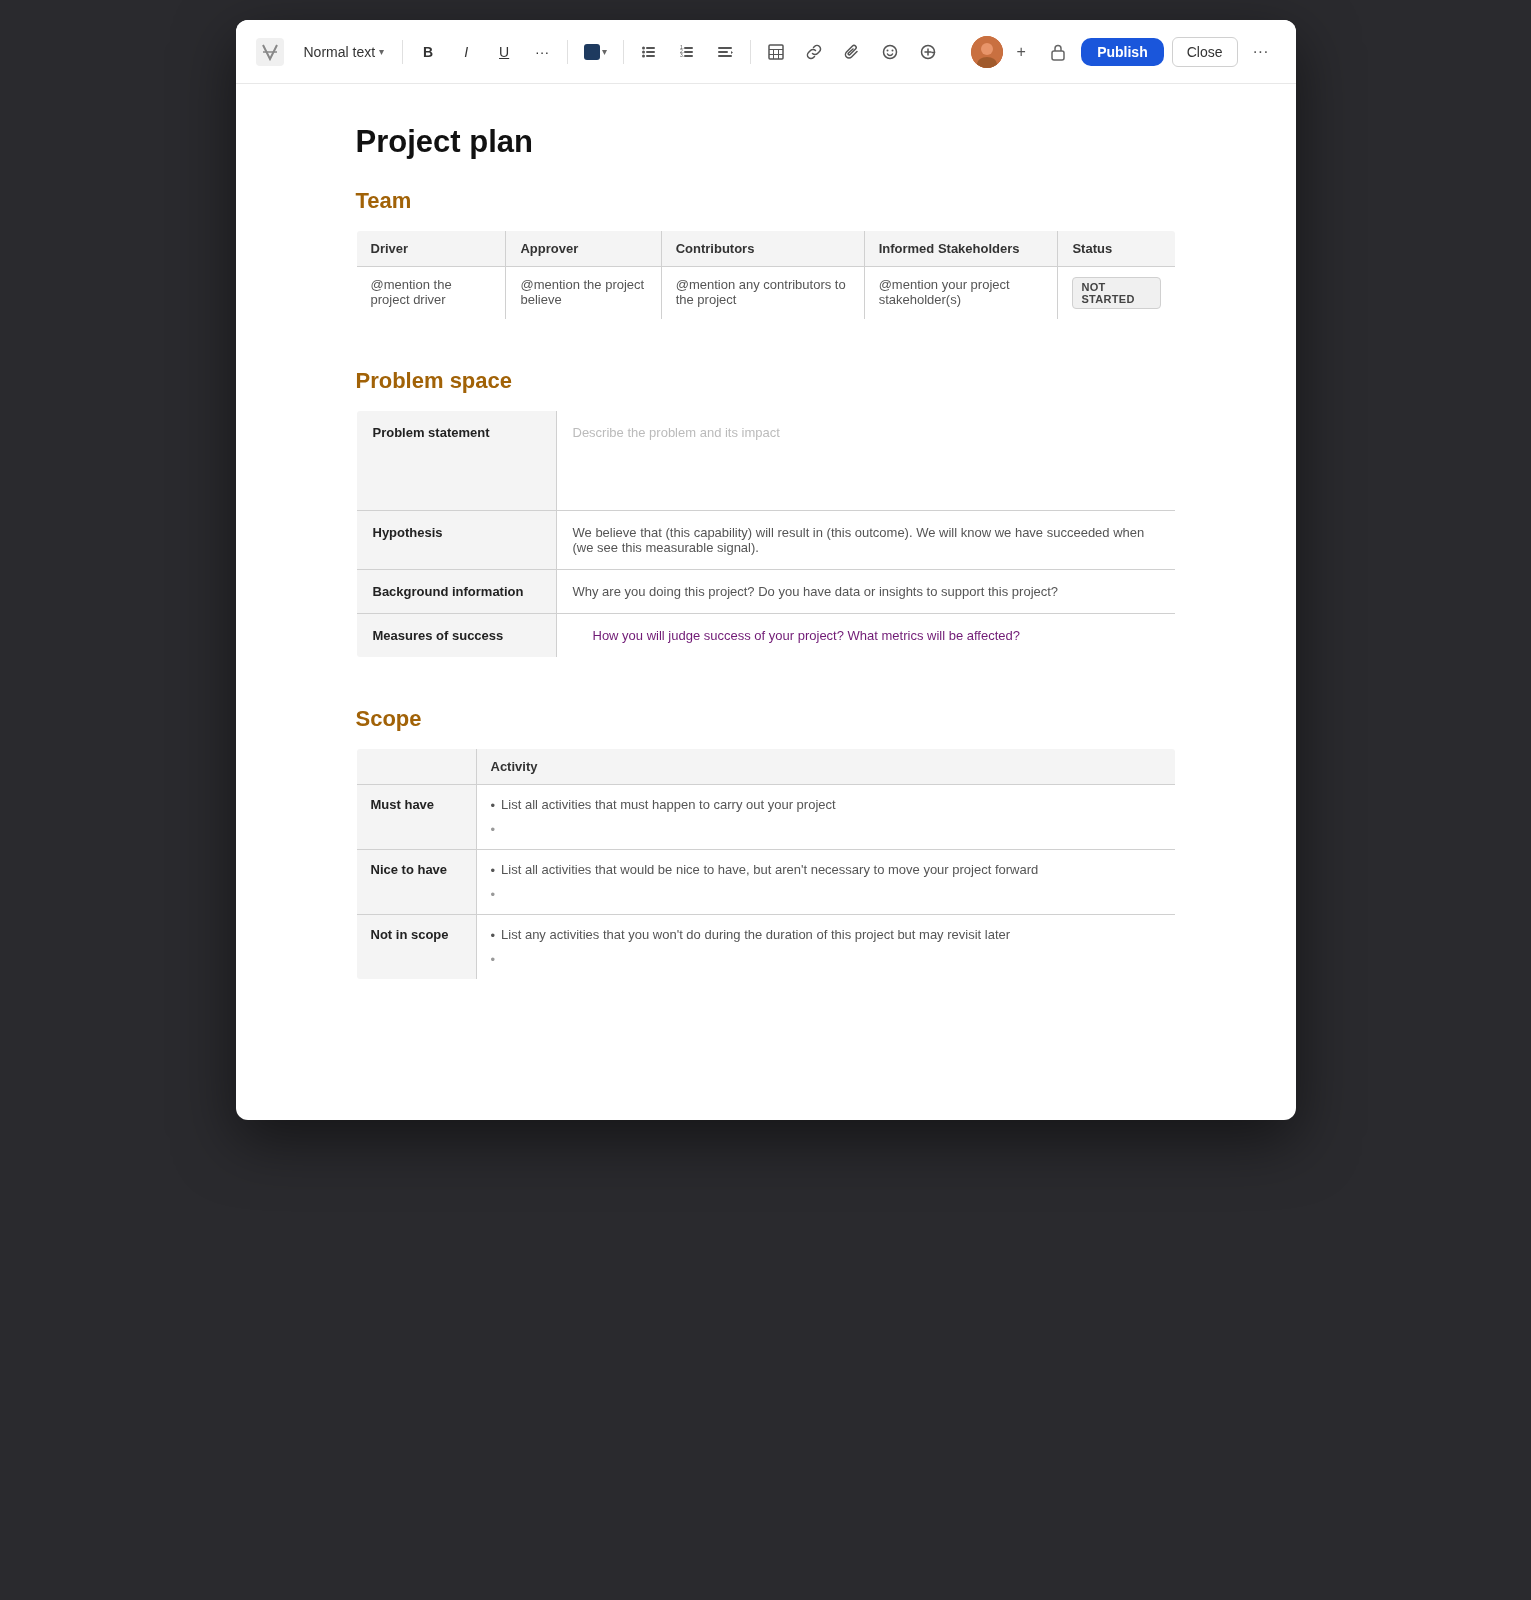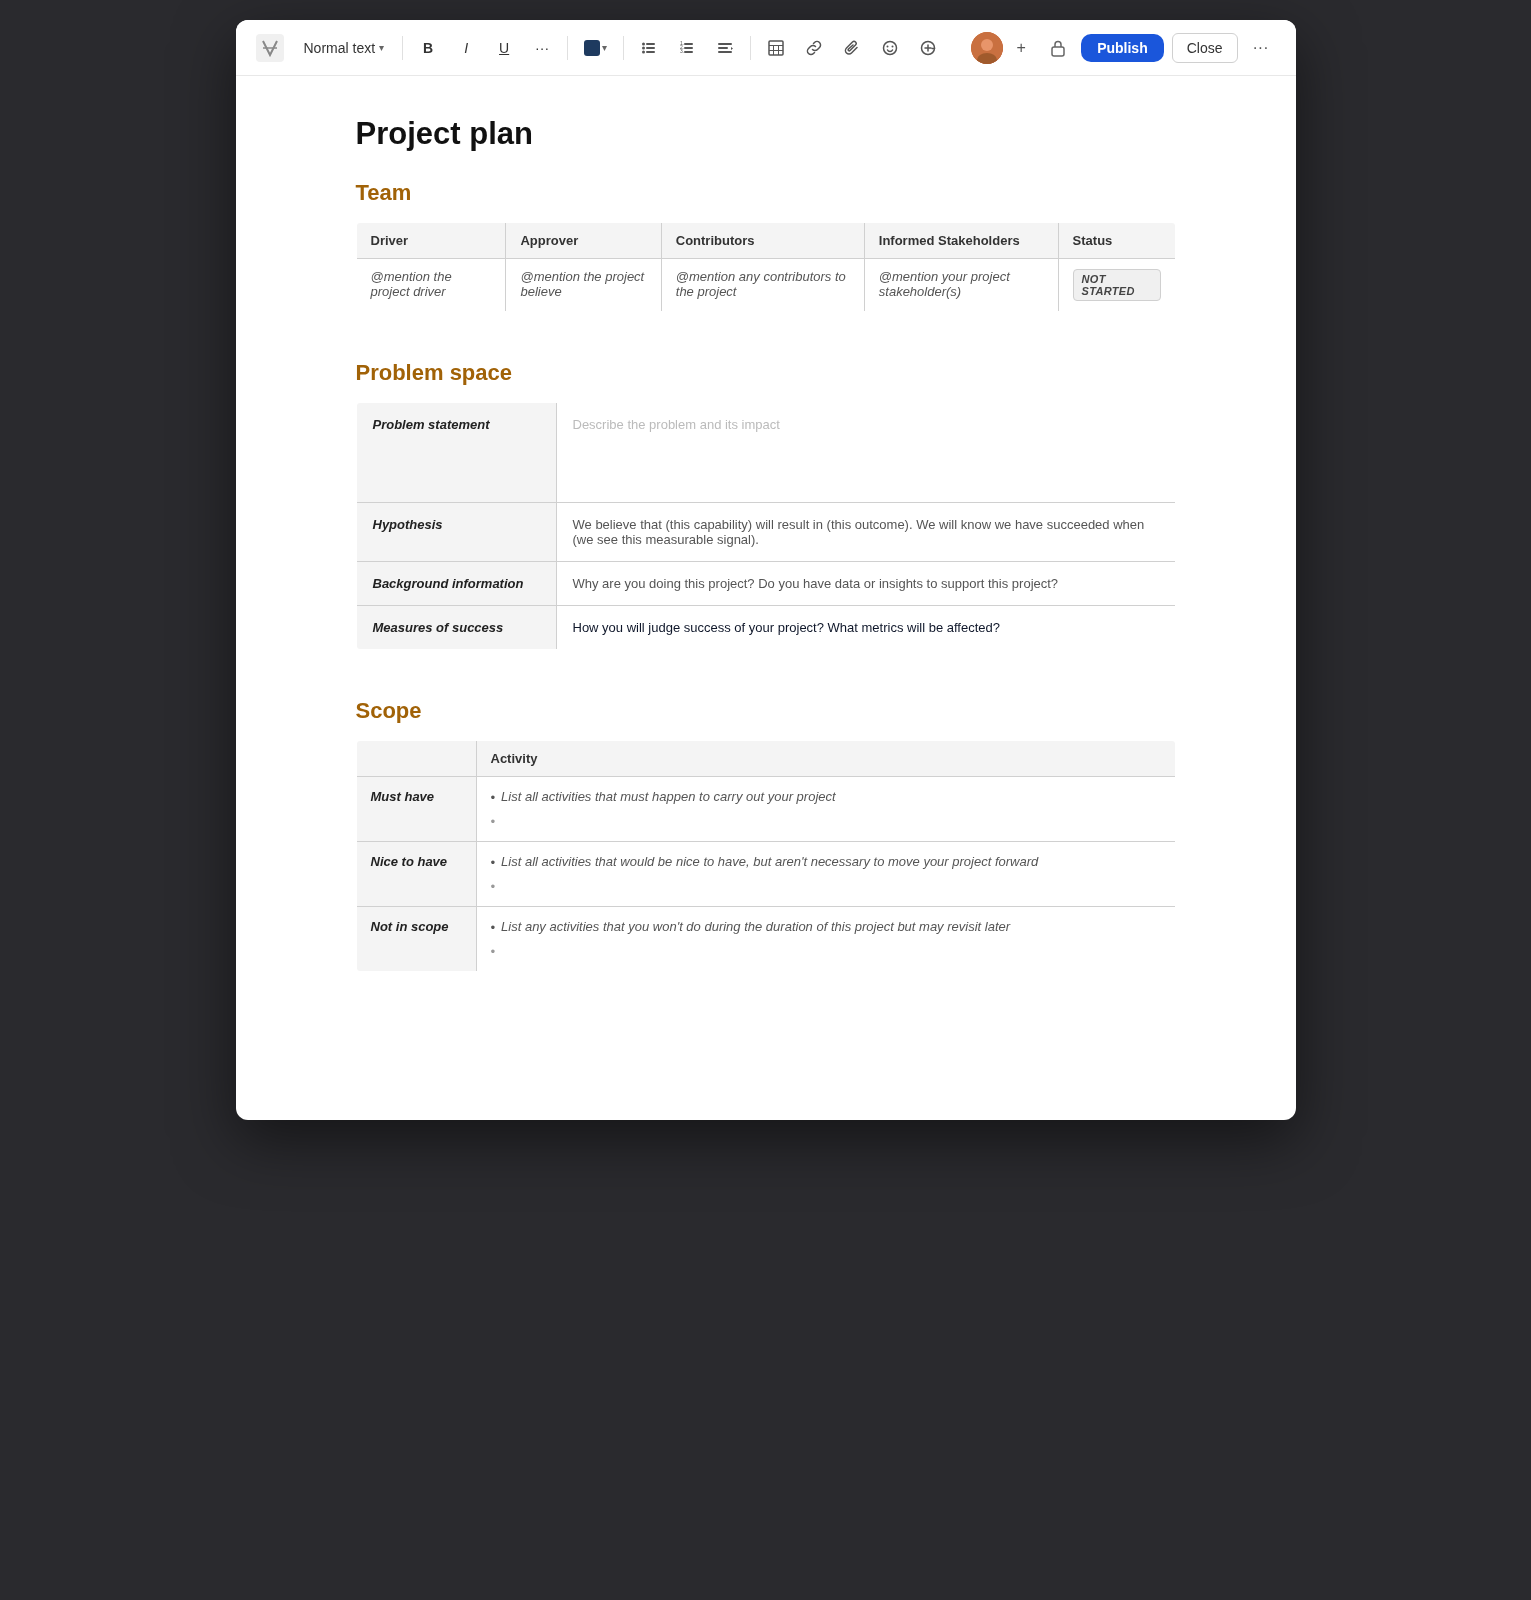--- a/index.html
+++ b/index.html
@@ -18,21 +18,21 @@
       width: 1060px;
       min-height: 1100px;
       box-shadow: 0 20px 60px rgba(0,0,0,0.5);
       overflow: hidden;
     }
     
     .toolbar {
       display: flex;
       align-items: center;
       padding: 0 20px;
-      height: 56px;
+      height: 64px;
       border-bottom: 1px solid #e8e8e8;
       gap: 8px;
       background: #fff;
     }
     .toolbar-logo {
       width: 28px;
       height: 28px;
       margin-right: 4px;
       flex-shrink: 0;
     }
@@ -212,21 +212,20 @@
       color: #333;
       text-align: left;
       border: 1px solid #d0d0d0;
     }
     td {
       padding: 10px 14px;
       font-size: 13px;
       color: #555;
       border: 1px solid #d0d0d0;
       vertical-align: top;
-      font-style: italic;
     }
     .not-started-badge {
       display: inline-flex;
       align-items: center;
       background: #f0f0f0;
       border: 1px solid #d0d0d0;
       border-radius: 4px;
       padding: 3px 8px;
       font-size: 11px;
       font-weight: 700;
@@ -491,21 +490,21 @@
           </tr>
           <tr>
             <td class="label-cell">Background information</td>
             <td class="value-cell">
               <span class="value-cell-text">Why are you doing this project? Do you have data or insights to support this project?</span>
             </td>
           </tr>
           <tr>
             <td class="label-cell">Measures of success</td>
             <td class="value-cell">
-              <span style="color:#0f172a;">How you will judge success of your project? What metrics will be affected?</span>
+              <span style="color:#701a75;margin-left:20px;">How you will judge success of your project? What metrics will be affected?</span>
             </td>
           </tr>
         </tbody>
       </table>
     </div>
 
     <div class="section">
       <h2 class="section-title">Scope</h2>
       <table class="scope-table">
         <thead>

